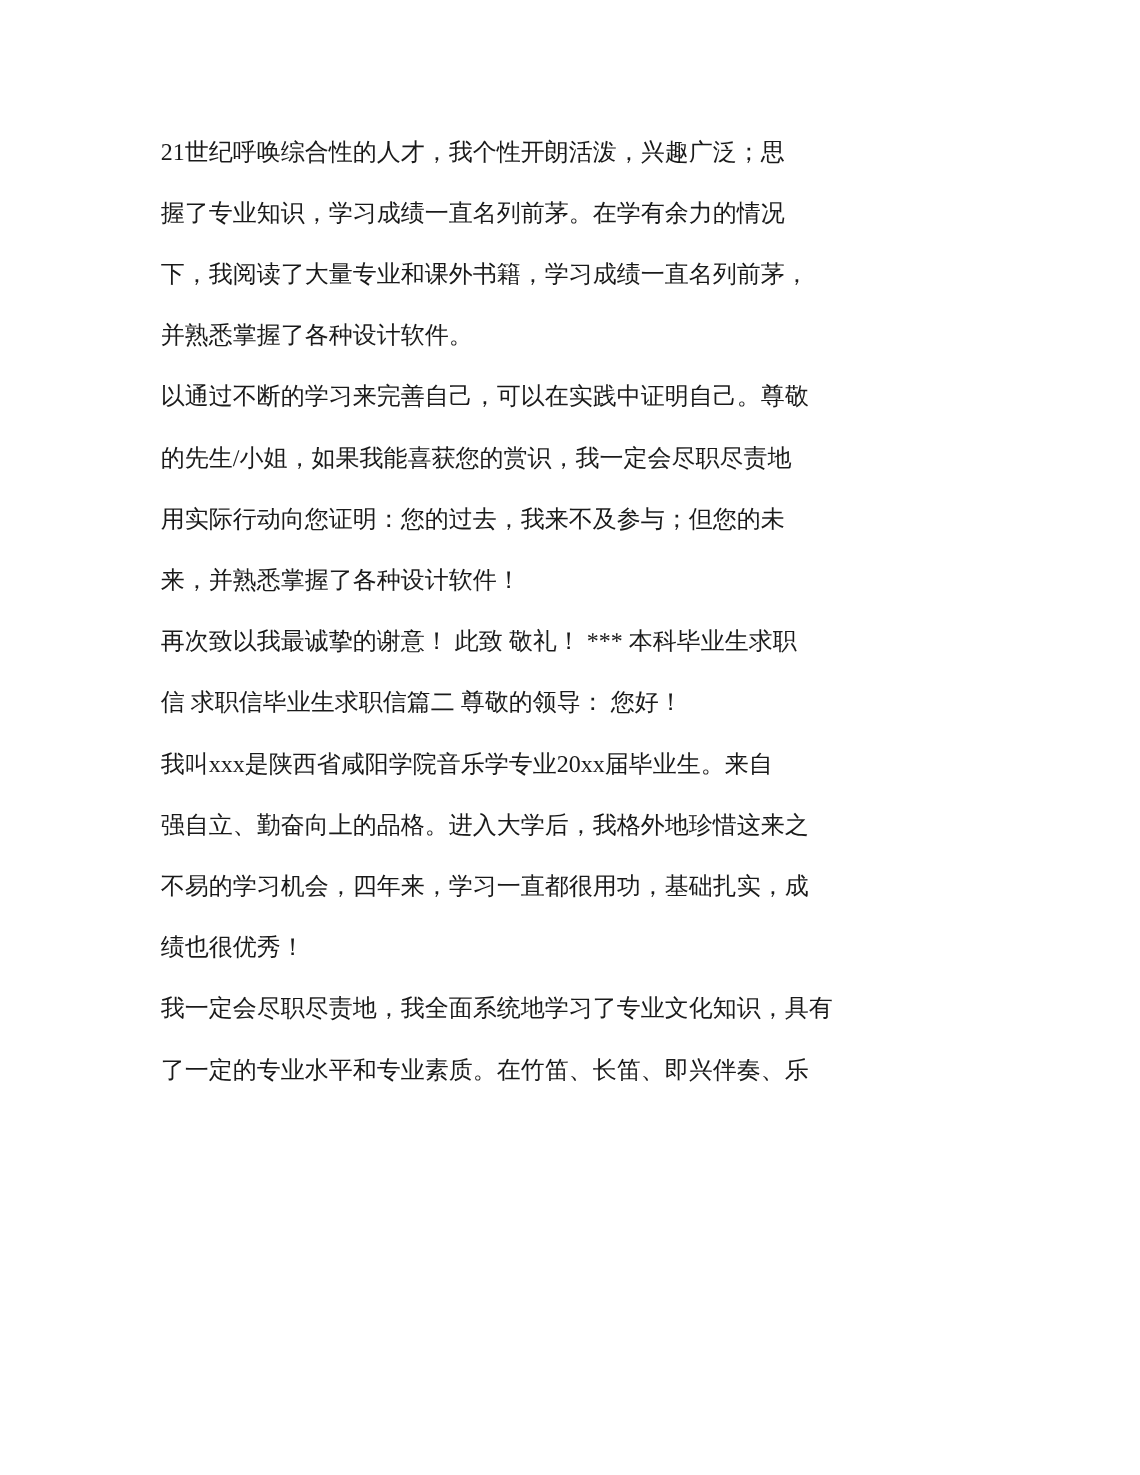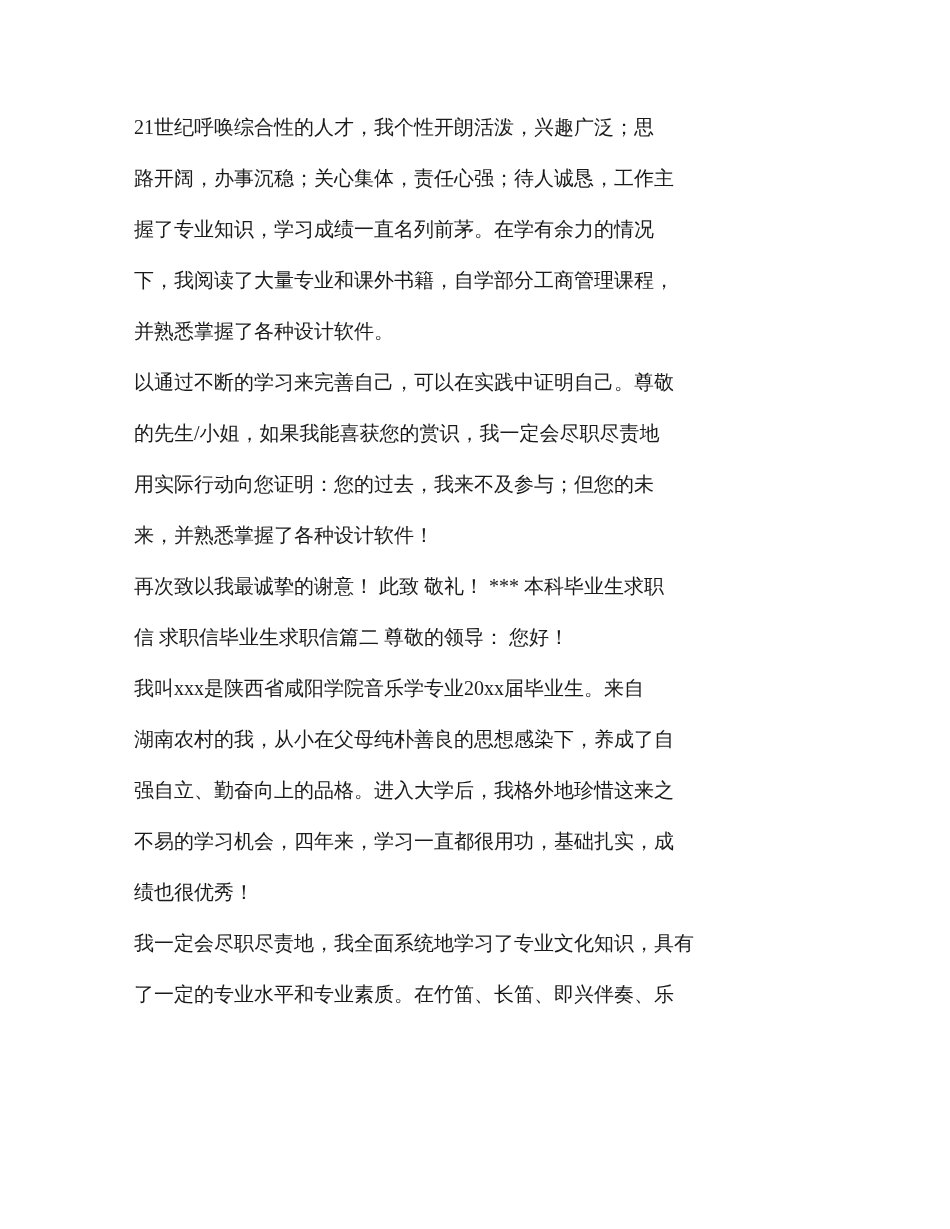--- a/index.html
+++ b/index.html
@@ -28,30 +28,28 @@
     white-space: nowrap;
     letter-spacing: 0px;
     text-align: left;
   }
 </style>
 </head>
 <body>
 
 <div class="doc-page">
   <div class="doc-line">21世纪呼唤综合性的人才，我个性开朗活泼，兴趣广泛；思</div>
-  <div class="doc-line">路开阔，办事沉稳；关心集体，责任心强；待人诚恳，工作主</div>
   <div class="doc-line">握了专业知识，学习成绩一直名列前茅。在学有余力的情况</div>
-  <div class="doc-line">下，我阅读了大量专业和课外书籍，自学部分工商管理课程，</div>
+  <div class="doc-line">下，我阅读了大量专业和课外书籍，学习成绩一直名列前茅，</div>
   <div class="doc-line">并熟悉掌握了各种设计软件。</div>
   <div class="doc-line">以通过不断的学习来完善自己，可以在实践中证明自己。尊敬</div>
   <div class="doc-line">的先生/小姐，如果我能喜获您的赏识，我一定会尽职尽责地</div>
   <div class="doc-line">用实际行动向您证明：您的过去，我来不及参与；但您的未</div>
   <div class="doc-line">来，并熟悉掌握了各种设计软件！</div>
   <div class="doc-line">再次致以我最诚挚的谢意！ 此致 敬礼！ *** 本科毕业生求职</div>
   <div class="doc-line">信 求职信毕业生求职信篇二 尊敬的领导： 您好！</div>
   <div class="doc-line">我叫xxx是陕西省咸阳学院音乐学专业20xx届毕业生。来自</div>
-  <div class="doc-line">湖南农村的我，从小在父母纯朴善良的思想感染下，养成了自</div>
   <div class="doc-line">强自立、勤奋向上的品格。进入大学后，我格外地珍惜这来之</div>
   <div class="doc-line">不易的学习机会，四年来，学习一直都很用功，基础扎实，成</div>
   <div class="doc-line">绩也很优秀！</div>
   <div class="doc-line">我一定会尽职尽责地，我全面系统地学习了专业文化知识，具有</div>
   <div class="doc-line">了一定的专业水平和专业素质。在竹笛、长笛、即兴伴奏、乐</div>
 </div>
 
 </body></html>

